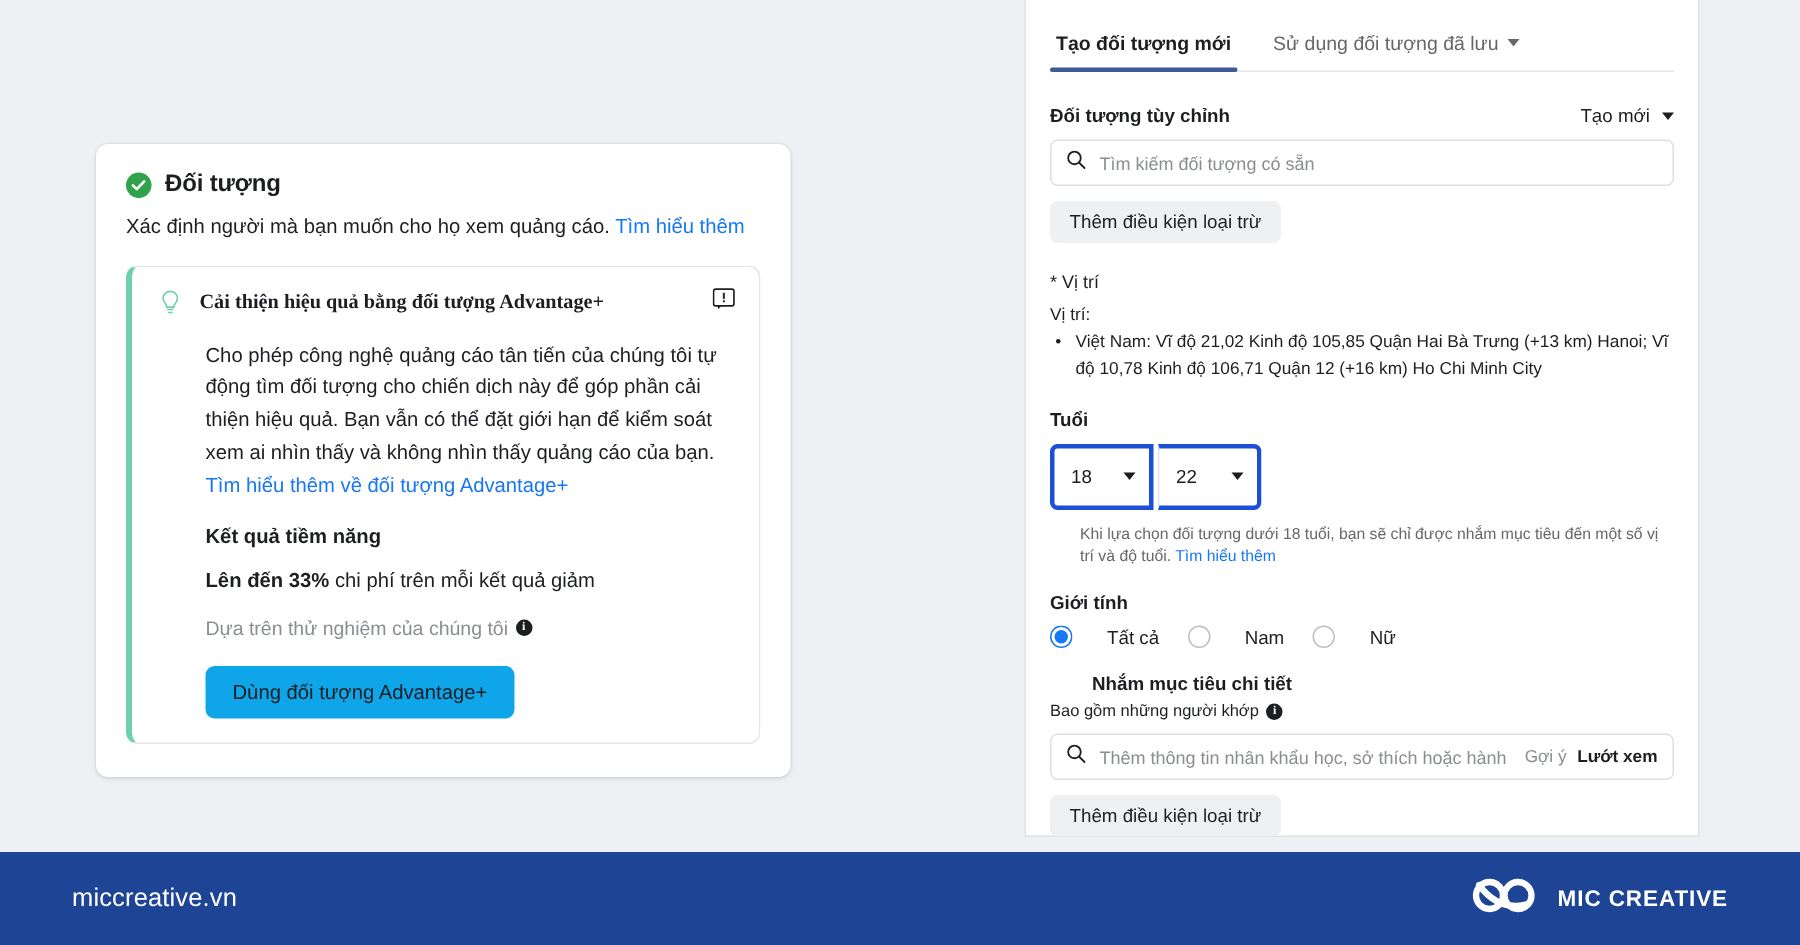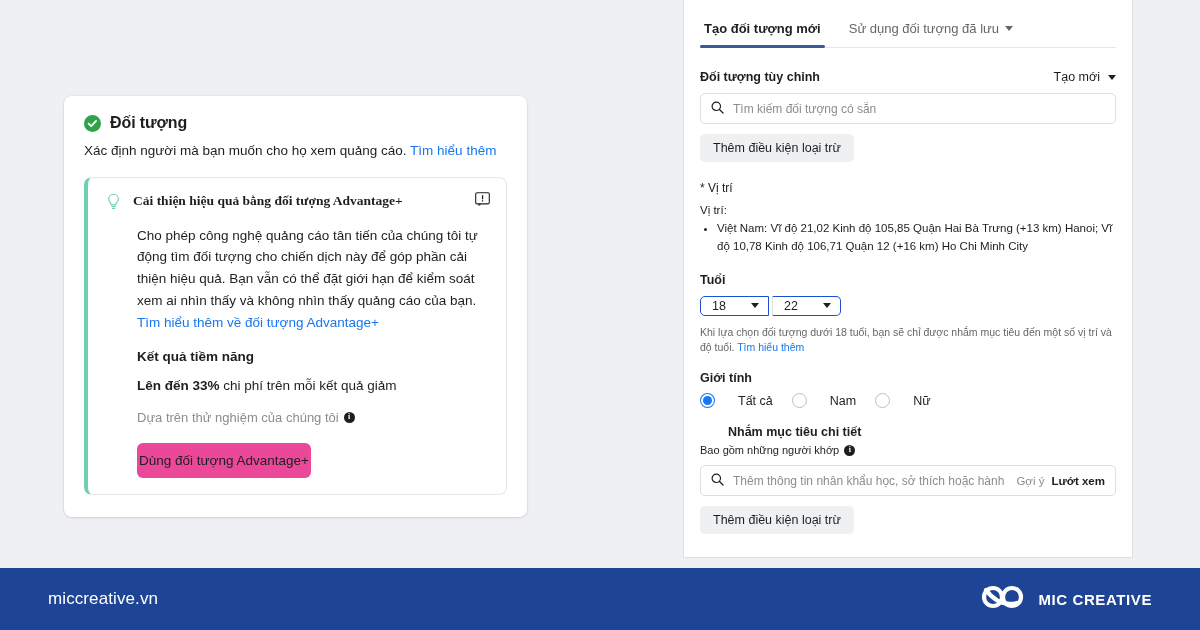--- a/index.html
+++ b/index.html
@@ -121,24 +121,24 @@
     font-size: 8px;
     font-weight: bold;
     align-items: center;
     justify-content: center;
     line-height: 1;
     font-family: "Liberation Serif", serif;
   }
   .adv-btn {
     margin-top: 18px;
     display: inline-block;
-    background: #ec4899;
+    background: #0ea5e9;
     border: none;
     border-radius: 6px;
-    padding: 10px 2px;
+    padding: 10px 18px;
     font-size: 13.5px;
     color: #1c1e21;
     cursor: pointer;
     font-family: inherit;
   }
 
   
   .right-panel {
     position: absolute;
     left: 684px;
@@ -270,40 +270,41 @@
     line-height: 1.55;
     list-style: disc;
   }
 
   .age-row {
     margin-top: 9px;
     display: flex;
   }
   .age-select {
     width: 69px;
-    height: 20px;
-    border: 1px solid #1d4ed8;
+    height: 44px;
+    border: 3px solid #1d4ed8;
     display: flex;
     align-items: center;
     justify-content: space-between;
     padding: 0 9px 0 11px;
     font-size: 12.5px;
     color: #1c1e21;
     cursor: pointer;
     background: #fff;
   }
   .age-select:first-child { border-radius: 5px 0 0 5px; }
   .age-select:last-child { border-radius: 0 5px 5px 0; border-left: none; margin-left: 3px; border-left: 1px solid #dddfe2; }
 
   .age-note {
     margin-top: 9px;
     font-size: 10.5px;
     color: #65676b;
     line-height: 1.45;
     max-width: 412px;
+    margin-left: 20px;
   }
 
   .gender-label { margin-top: 16px; }
   .radio-row {
     margin-top: 8px;
     display: flex;
     align-items: center;
     gap: 9px;
   }
   .radio-item {

